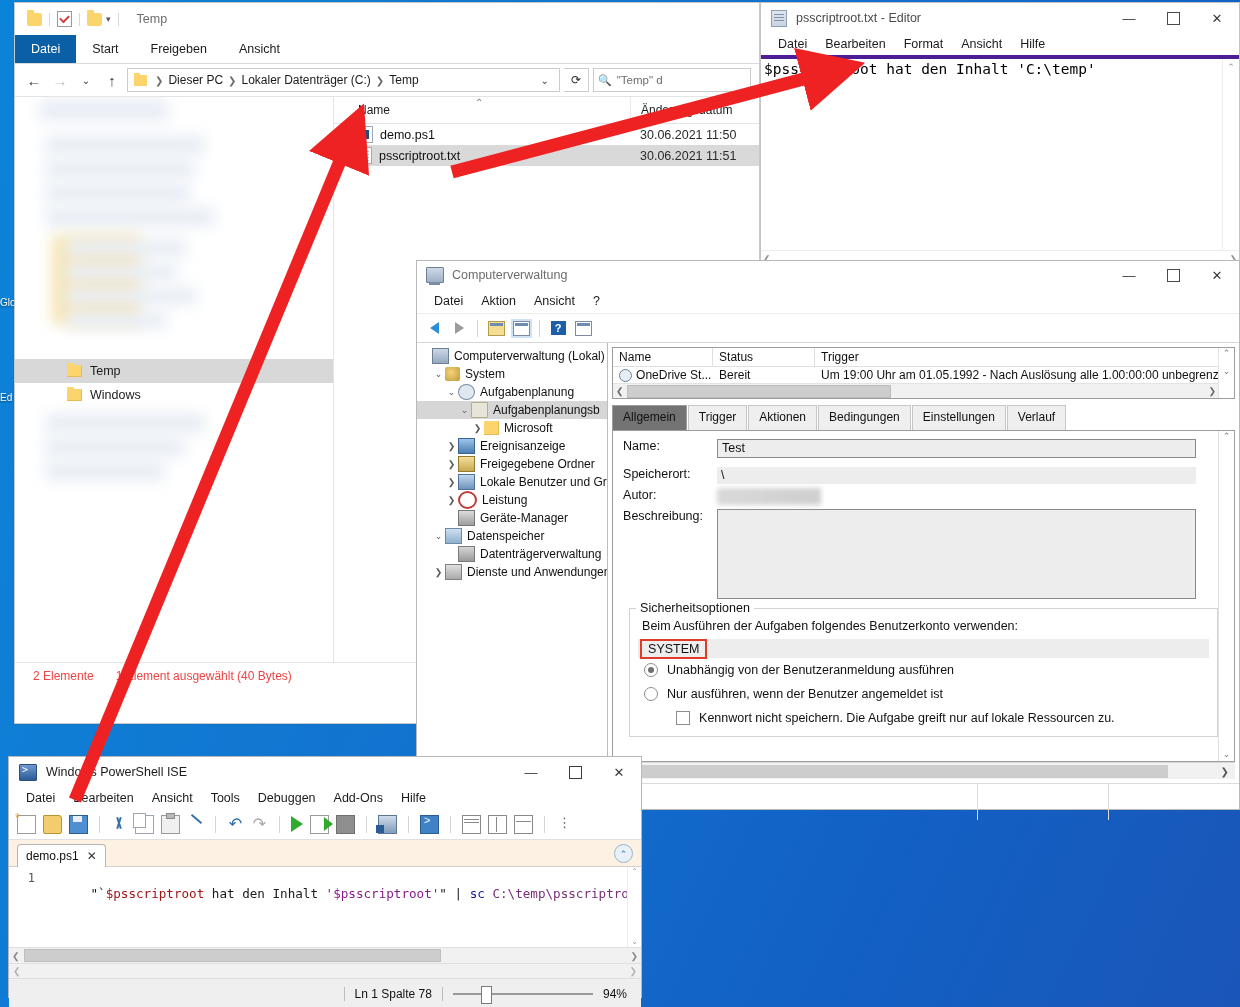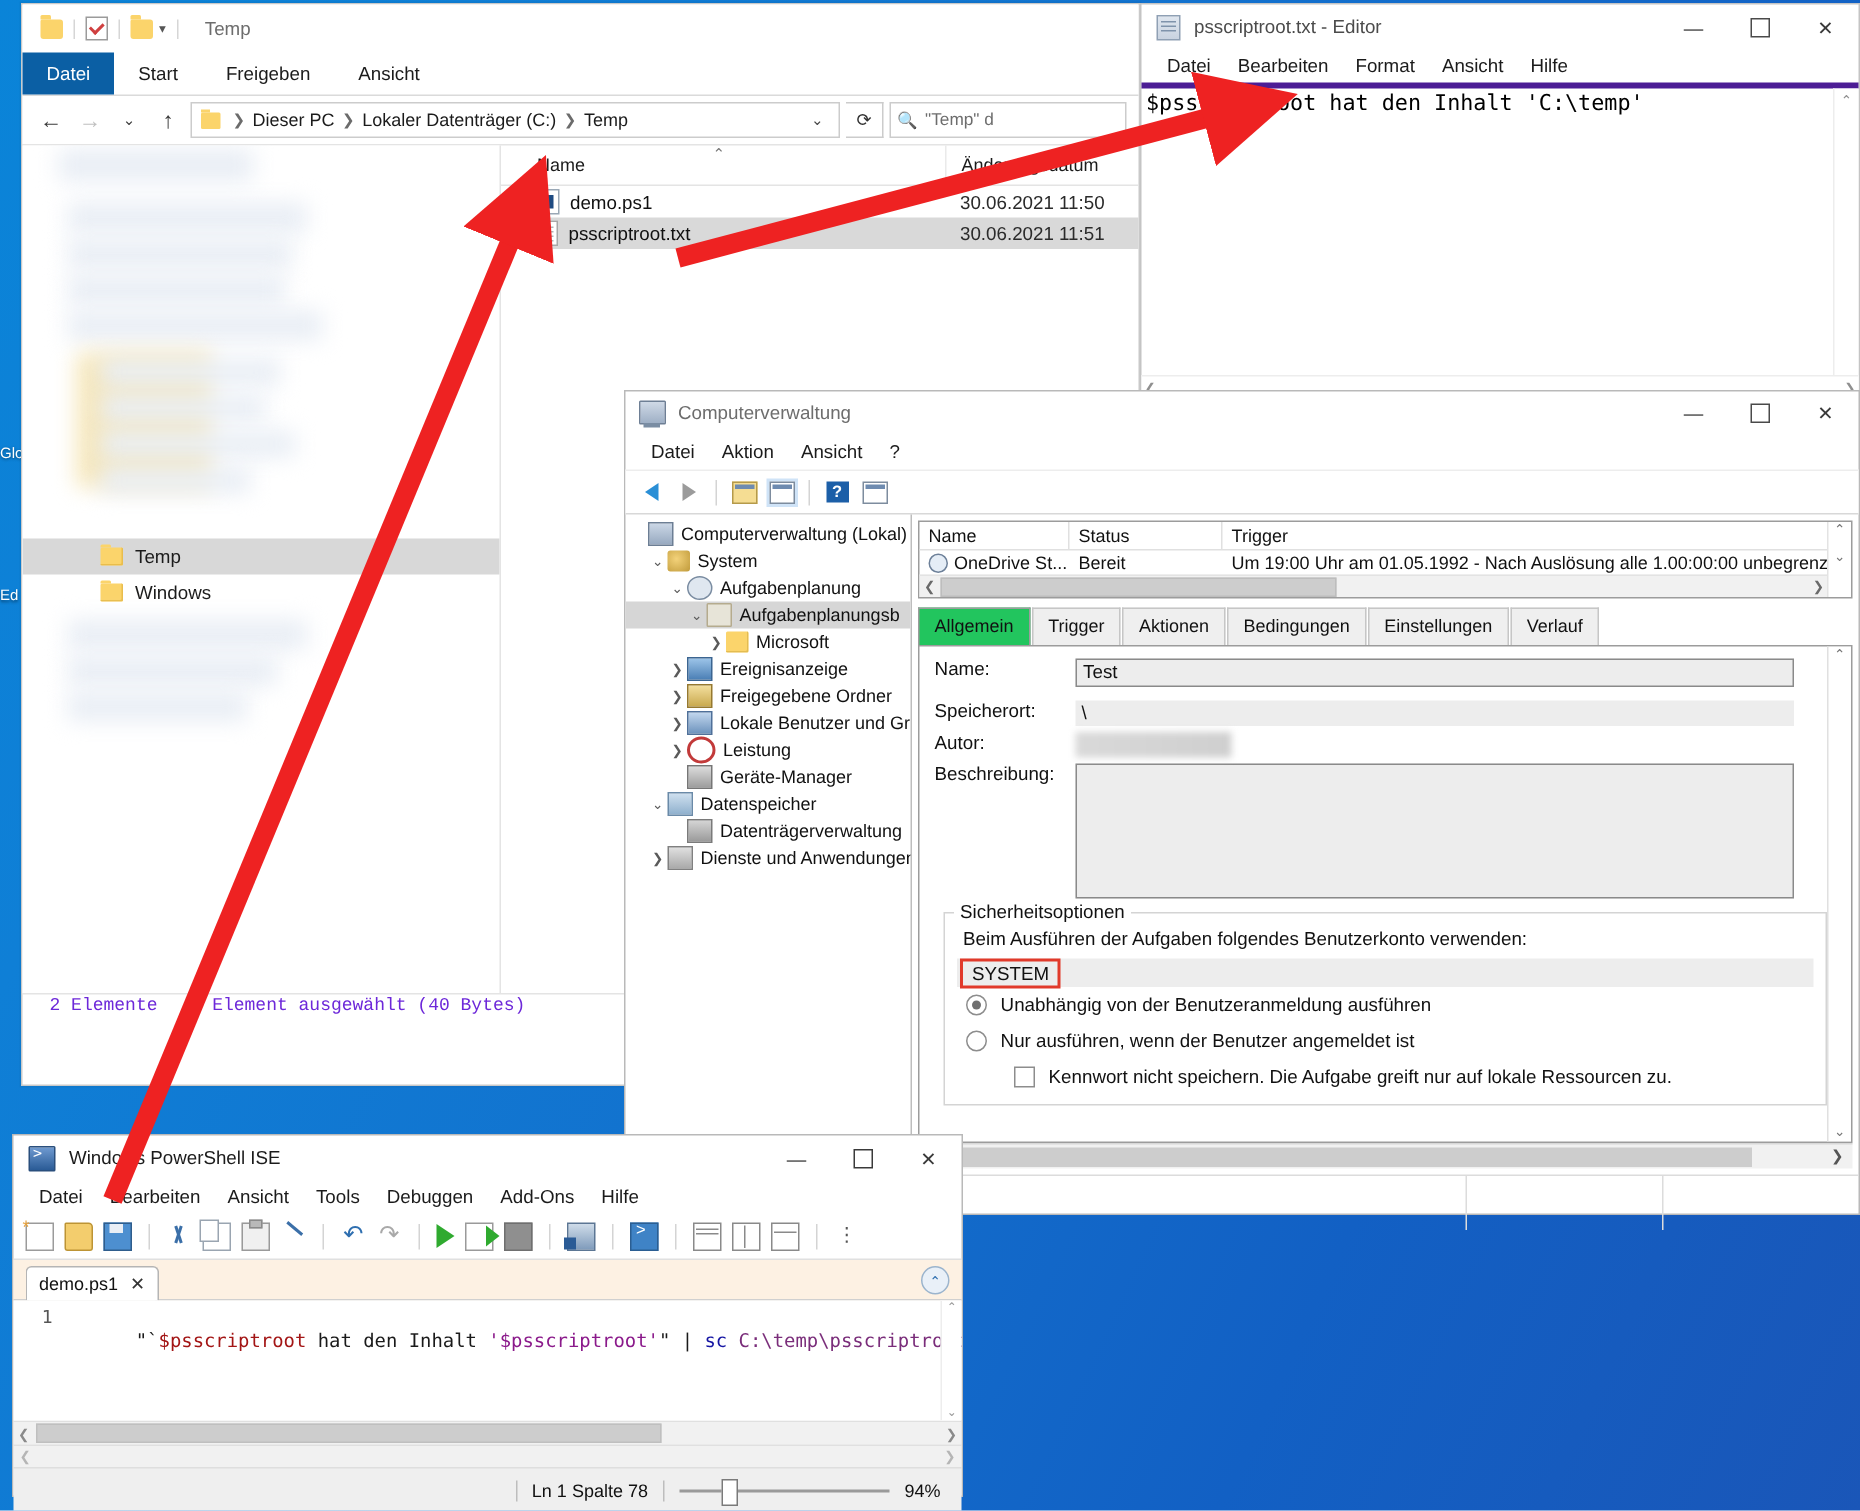--- a/index.html
+++ b/index.html
@@ -48,21 +48,21 @@
   .colhead .c1 .asc{position:absolute;left:141px;top:-6px;font-size:10px;color:#777;}
   .colhead .c2{flex:1;padding-left:10px;border-left:1px solid #eaeaea;height:100%;display:flex;align-items:center;}
   .frow{height:21px;display:flex;align-items:center;font-size:12.5px;color:#101010;}
   .frow.sel{background:#d9d9d9;}
   .frow .n{width:272px;padding-left:24px;display:flex;align-items:center;gap:7px;}
   .frow .d{flex:1;padding-left:10px;color:#2b2b2b;}
   .ico-ps1{width:13px;height:15px;background:#fff;border:1px solid #9aa8b6;position:relative;}
   .ico-ps1:after{content:"";position:absolute;left:1px;top:3px;width:9px;height:9px;background:#1e4b82;}
   .ico-txt{width:12px;height:15px;background:#fff;border:1px solid #a8a8a8;position:relative;}
   .ico-txt:after{content:"";position:absolute;left:2px;top:3px;right:2px;height:1px;background:#b3b3b3;box-shadow:0 3px 0 #b3b3b3,0 6px 0 #b3b3b3,0 9px 0 #b3b3b3;}
-  #explorer .statusbar{height:26px;border-top:1px solid #e4e4e4;display:flex;align-items:flex-start;font-size:12px;color:#6d28d9;padding-left:18px;gap:22px;font-family:Liberation Mono, monospace;}
+  #explorer .statusbar{height:26px;border-top:1px solid #e4e4e4;display:flex;align-items:center;font-size:12px;color:#ef4444;padding-left:18px;gap:22px;}
 
   
   #notepad{left:760px;top:2px;width:480px;height:264px;border:1px solid #c4c4c4;}
   #notepad .tb{height:30px;display:flex;align-items:center;}
   .np-ico{width:14px;height:15px;background:linear-gradient(#dfe6ef,#c9d3e0);border:1px solid #8fa0b4;margin-left:10px;position:relative;}
   .np-ico:after{content:"";position:absolute;left:2px;top:3px;right:2px;height:1px;background:#7f93ab;box-shadow:0 3px 0 #7f93ab,0 6px 0 #7f93ab;}
   #notepad .nptitle{font-size:12.5px;color:#4b4b4b;margin-left:9px;}
   .wctl{margin-left:auto;display:flex;}
   .wctl div{width:44px;height:30px;display:flex;align-items:center;justify-content:center;font-size:13px;color:#3a3a3a;}
   #notepad .menu{height:22px;display:flex;align-items:center;gap:0;padding-left:8px;font-size:12.5px;color:#1b1b1b;}
@@ -117,21 +117,21 @@
   .lvhead{height:18px;display:flex;font-size:12px;color:#111;border-bottom:1px solid #e0e0e0;}
   .lvhead div{padding-left:6px;border-right:1px solid #e0e0e0;display:flex;align-items:center;box-sizing:border-box;}
   .lvrow{height:16px;display:flex;font-size:12px;color:#111;overflow:hidden;}
   .lvrow div{padding-left:6px;box-sizing:border-box;display:flex;align-items:center;gap:4px;}
   .lv-clock{width:11px;height:11px;border:1px solid #6d8099;border-radius:50%;background:#e5edf6;flex:0 0 11px;}
   .lvhsb{position:absolute;left:0;bottom:0;right:15px;height:14px;border-top:1px solid #e3e3e3;display:flex;align-items:center;background:#f1f1f1;}
   .lvhsb .thumb{height:11px;background:#cdcdcd;border:1px solid #bdbdbd;}
   .lvvsb{position:absolute;right:0;top:0;width:15px;height:100%;border-left:1px solid #e3e3e3;background:#fff;}
   .tabstrip{display:flex;margin-top:6px;font-size:12px;}
   .tab{padding:4px 10px 5px;border:1px solid #c6c6c6;border-bottom:none;background:#efefef;color:#111;margin-right:1px;}
-  .tab.active{background:#22c55e;border-color:#9c9c9c;padding-bottom:6px;}
+  .tab.active{background:#737373;border-color:#9c9c9c;padding-bottom:6px;}
   .tabpane{flex:1;border:1px solid #9c9c9c;background:#fff;position:relative;padding:8px 0 0 10px;overflow:hidden;}
   .frow2{display:flex;align-items:flex-start;font-size:12.5px;color:#111;margin-bottom:9px;}
   .flabel{width:94px;flex:0 0 94px;}
   .fctrl{flex:1;margin-right:38px;}
   .inp{border:1px solid #8a8a8a;background:#ededed;height:19px;font-size:12.5px;color:#111;padding:1px 4px;box-sizing:border-box;}
   .flat{background:#ededed;height:17px;font-size:12.5px;color:#111;padding:1px 4px;box-sizing:border-box;}
   .blurfld{height:17px;width:104px;background:linear-gradient(90deg,#d9d9d9,#cfcfcf);filter:blur(2.4px);}
   .tarea{border:1px solid #8a8a8a;background:#ededed;height:88px;}
   .group{margin:4px 16px 0 6px;border:1px solid #d4d4d4;padding:10px 8px 6px;position:relative;}
   .glegend{position:absolute;top:-8px;left:6px;background:#fff;padding:0 4px;font-size:12.5px;color:#111;}

